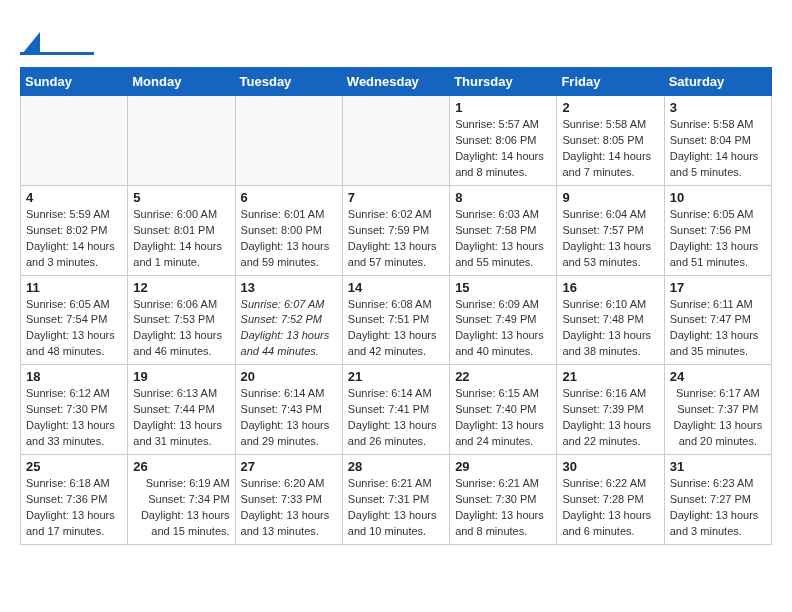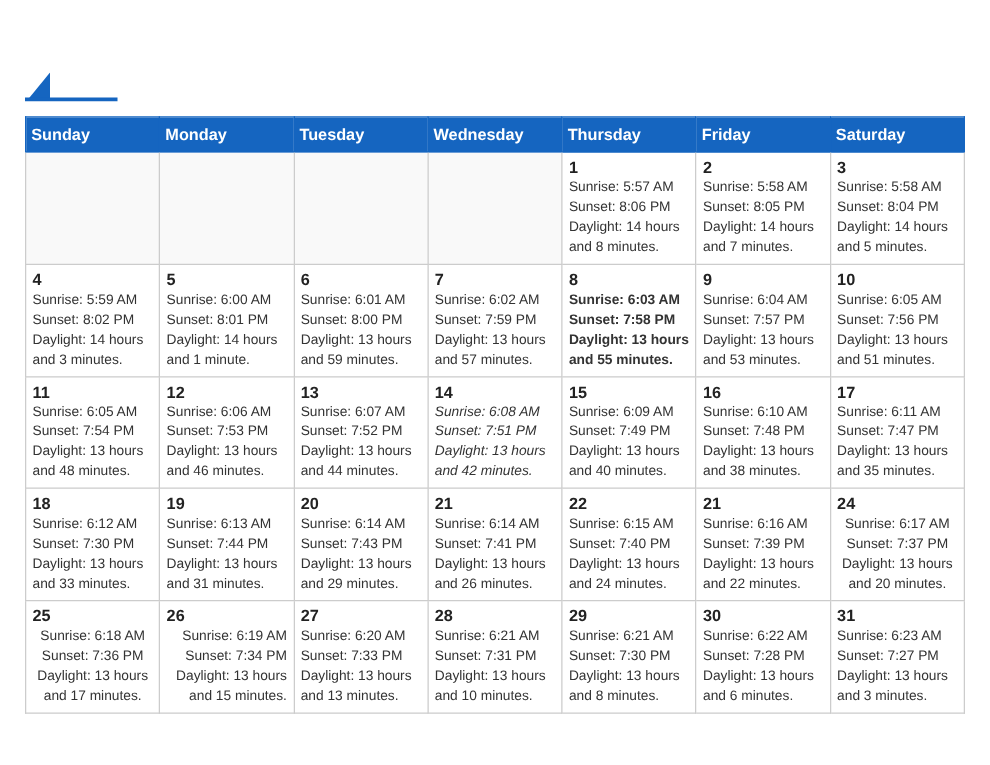--- a/index.html
+++ b/index.html
@@ -4,22 +4,21 @@
   <style>
     * { box-sizing: border-box; margin: 0; padding: 0; }
     body {
       font-family: Arial, sans-serif;
       background: #fff;
       width: 792px;
       min-height: 612px;
     }
     .page {
       width: 792px;
-      padding: 16px 20px;
-      margin-top: 42px;
+      padding: 32px 20px;
     }
     .header {
       display: flex;
       justify-content: space-between;
       align-items: flex-start;
       margin-bottom: 12px;
     }
     .logo {
       display: flex;
       flex-direction: column;
@@ -159,21 +158,21 @@
           </td>
           <td>
             <div class="day-num">7</div>
             <div class="day-info" style="white-space: pre-line;">Sunrise: 6:02 AM
 Sunset: 7:59 PM
 Daylight: 13 hours
 and 57 minutes.</div>
           </td>
           <td>
             <div class="day-num">8</div>
-            <div class="day-info" style="white-space: pre-line; font-weight: bold;">Sunrise: 6:03 AM
+            <div class="day-info" style="white-space: pre-line;">Sunrise: 6:03 AM
 Sunset: 7:58 PM
 Daylight: 13 hours
 and 55 minutes.</div>
           </td>
           <td>
             <div class="day-num">9</div>
             <div class="day-info" style="white-space: pre-line;">Sunrise: 6:04 AM
 Sunset: 7:57 PM
 Daylight: 13 hours
 and 53 minutes.</div>
@@ -196,28 +195,28 @@
           </td>
           <td>
             <div class="day-num">12</div>
             <div class="day-info" style="white-space: pre-line;">Sunrise: 6:06 AM
 Sunset: 7:53 PM
 Daylight: 13 hours
 and 46 minutes.</div>
           </td>
           <td>
             <div class="day-num">13</div>
-            <div class="day-info" style="white-space: pre-line;">Sunrise: 6:07 AM
+            <div class="day-info" style="white-space: pre-line; font-style: italic;">Sunrise: 6:07 AM
 Sunset: 7:52 PM
 Daylight: 13 hours
 and 44 minutes.</div>
           </td>
           <td>
             <div class="day-num">14</div>
-            <div class="day-info" style="white-space: pre-line; font-style: italic;">Sunrise: 6:08 AM
+            <div class="day-info" style="white-space: pre-line;">Sunrise: 6:08 AM
 Sunset: 7:51 PM
 Daylight: 13 hours
 and 42 minutes.</div>
           </td>
           <td>
             <div class="day-num">15</div>
             <div class="day-info" style="white-space: pre-line;">Sunrise: 6:09 AM
 Sunset: 7:49 PM
 Daylight: 13 hours
 and 40 minutes.</div>
@@ -284,21 +283,21 @@
             <div class="day-num">24</div>
             <div class="day-info" style="white-space: pre-line; text-align: center;">Sunrise: 6:17 AM
 Sunset: 7:37 PM
 Daylight: 13 hours
 and 20 minutes.</div>
           </td>
         </tr>
         <tr>
           <td>
             <div class="day-num">25</div>
-            <div class="day-info" style="white-space: pre-line; text-align: center;">Sunrise: 6:18 AM
+            <div class="day-info" style="white-space: pre-line;">Sunrise: 6:18 AM
 Sunset: 7:36 PM
 Daylight: 13 hours
 and 17 minutes.</div>
           </td>
           <td>
             <div class="day-num">26</div>
             <div class="day-info" style="white-space: pre-line; text-align: right;">Sunrise: 6:19 AM
 Sunset: 7:34 PM
 Daylight: 13 hours
 and 15 minutes.</div>

